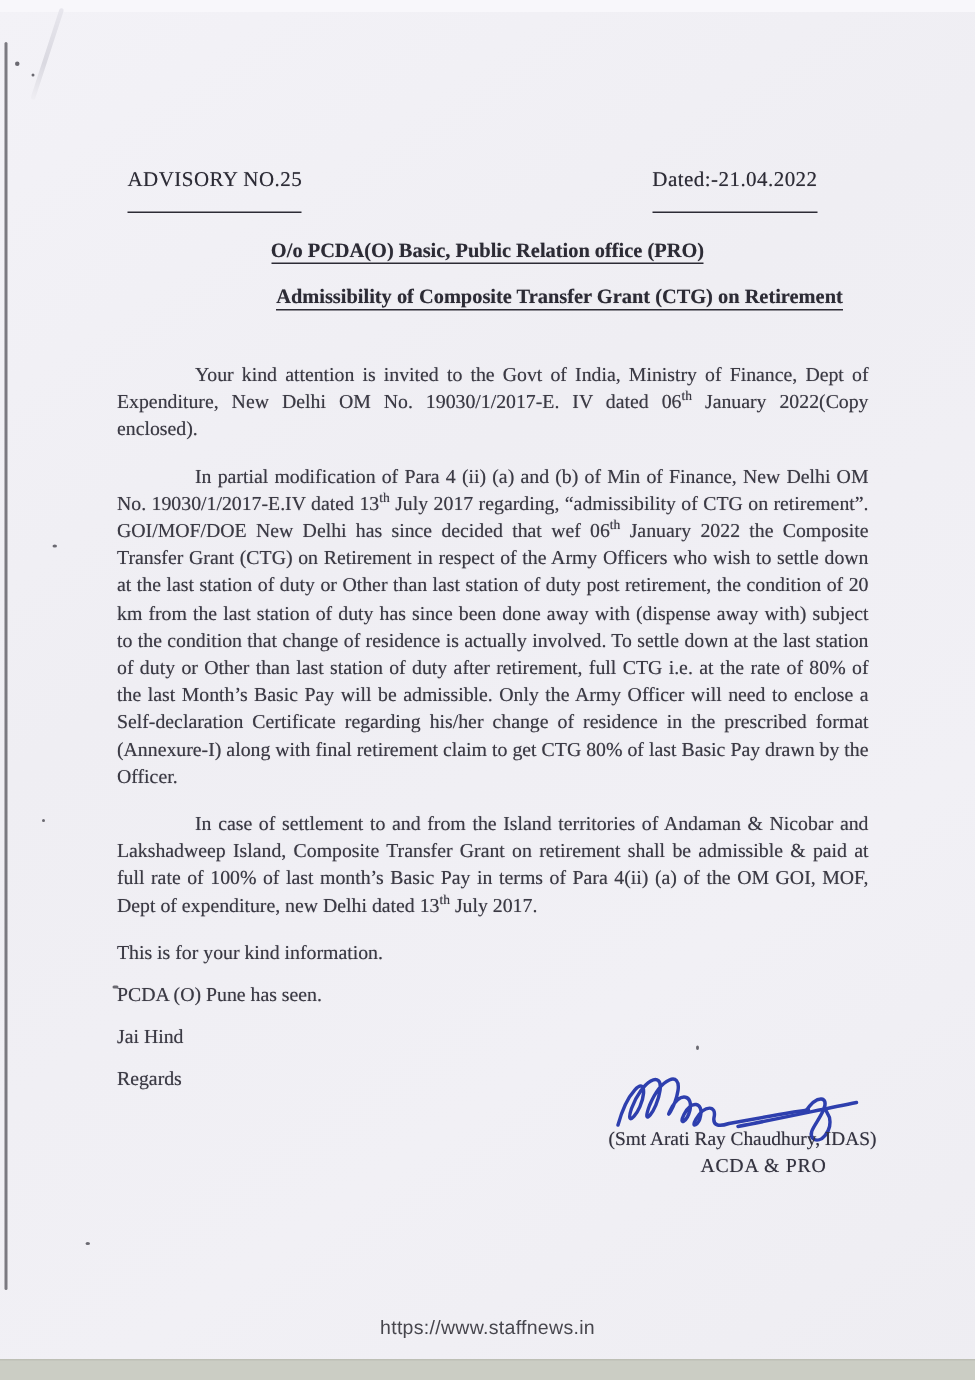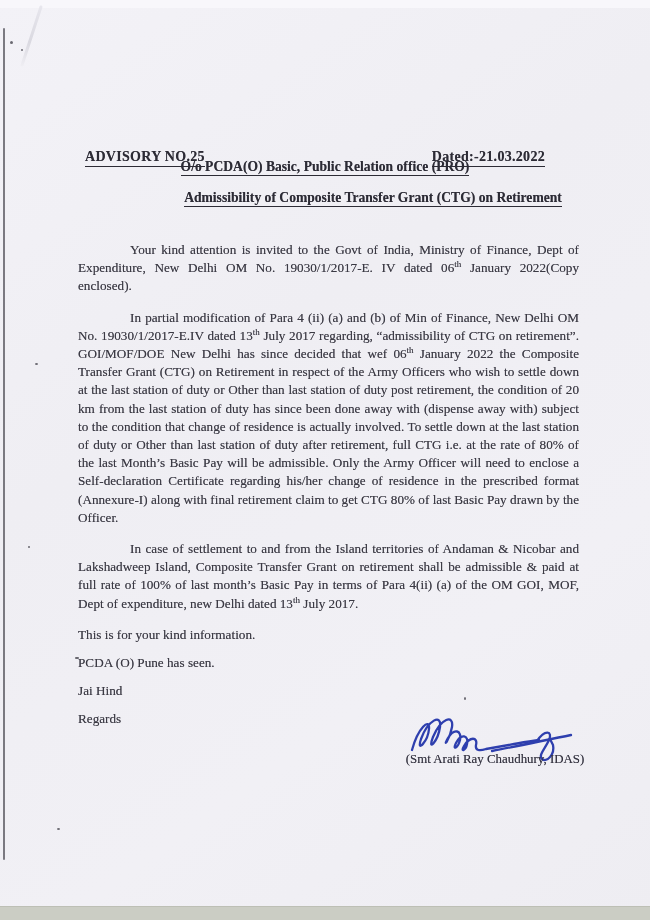--- a/index.html
+++ b/index.html
@@ -10,21 +10,21 @@
     color:#3b3a44;
   }
   .top-light{position:absolute;left:0;top:0;width:650px;height:8px;background:#f8f7fb;}
   .bottom-strip{position:absolute;left:0;bottom:0;width:650px;height:13px;background:#cbcdc4;border-top:1px solid #bdbfb5;}
   .left-edge-line{position:absolute;left:3px;top:28px;height:832px;width:2px;background:#53525a;opacity:.75;border-radius:1px;}
   .crease{position:absolute;left:30px;top:4px;width:3px;height:64px;background:linear-gradient(180deg,#e6e5ec,#d7d6de 60%,#efeef3);transform:rotate(18deg);border-radius:2px;opacity:.9;}
   .speck{position:absolute;background:#6a6971;border-radius:50%;}
   .txt{text-shadow:0 0 .5px rgba(45,44,56,.55);}
 
   .header-row{position:absolute;left:85px;top:113px;width:460px;display:flex;justify-content:space-between;}
-  .hdr{font-weight:bold;font-size:14px;color:#2c2b35;letter-spacing:.3px;border-bottom:1.6px solid #2c2b35;padding-bottom:1px;margin-top:36px;}
+  .hdr{font-weight:normal;font-size:14px;color:#2c2b35;letter-spacing:.3px;border-bottom:1.6px solid #2c2b35;padding-bottom:12px;}
 
   .title{position:absolute;left:0;width:650px;text-align:center;font-weight:bold;font-size:13.6px;color:#2c2b35;}
   .title span{border-bottom:1.6px solid #2c2b35;padding-bottom:1px;}
   .title1{top:159px;}
   .title2{top:190px;padding-left:48px;}
 
   .body-text{position:absolute;left:78px;top:241px;width:501px;font-size:13.2px;line-height:18.2px;text-align:justify;}
   .body-text p{margin:0 0 13px 0;text-indent:52px;}
   .body-text p sup{font-size:9px;line-height:0;}
   .closing-block div{margin-top:10px;line-height:18.2px;font-size:13.2px;}
@@ -49,21 +49,21 @@
   <div class="speck" style="left:10px;top:41px;width:3px;height:3px;"></div>
   <div class="speck" style="left:21px;top:49px;width:2px;height:2px;"></div>
   <div class="speck" style="left:35px;top:363px;width:3px;height:2px;"></div>
   <div class="speck" style="left:28px;top:546px;width:2px;height:2px;"></div>
   <div class="speck" style="left:75px;top:657px;width:4px;height:1.5px;border-radius:1px;"></div>
   <div class="speck" style="left:57px;top:828px;width:3px;height:2px;"></div>
   <div class="speck" style="left:464px;top:697px;width:2px;height:3px;"></div>
 
   <div class="header-row">
     <span class="hdr txt">ADVISORY NO.25</span>
-    <span class="hdr txt">Dated:-21.03.2022</span>
+    <span class="hdr txt">Dated:-21.04.2022</span>
   </div>
 
   <div class="title title1 txt">
     <span>O/o PCDA(O) Basic, Public Relation office (PRO)</span>
   </div>
   <div class="title title2 txt">
     <span>Admissibility of Composite Transfer Grant (CTG) on Retirement</span>
   </div>
 
   <div class="body-text txt">
@@ -80,16 +80,18 @@
 
   <div class="sig-wrap">
     <svg class="sig-svg" width="180" height="54" viewBox="0 0 180 54">
       <g fill="none" stroke="#2e3fae" stroke-width="2.3" stroke-linecap="round" stroke-linejoin="round">
         <path d="M12,40 C18,18 30,7 29,19 C28,31 16,44 21,29 C28,10 42,3 40,17 C38,31 27,43 33,27 C41,8 54,4 52,17 C50,29 42,39 48,28 C54,18 62,20 60,30 C58,38 52,41 56,33 C61,23 69,25 67,34 C66,40 60,43 64,36 C70,26 78,27 76,35 C75,41 80,41 86,39 L114,34 C124,32 132,31 139,30"></path>
         <path d="M137,31 C145,19 153,21 149,30 C145,39 138,45 142,49 C147,53 155,44 153,35 L150,29"></path>
         <path d="M92,41 C118,36 146,30 171,25"></path>
       </g>
     </svg>
     <div class="sig-name txt">(Smt Arati Ray Chaudhury, IDAS)</div>
+    <div class="sig-desig txt">ACDA &amp; PRO</div>
   </div>
 
+  <div class="footer-url">https://www.staffnews.in</div>
 
 </div>
 
 </body></html>

